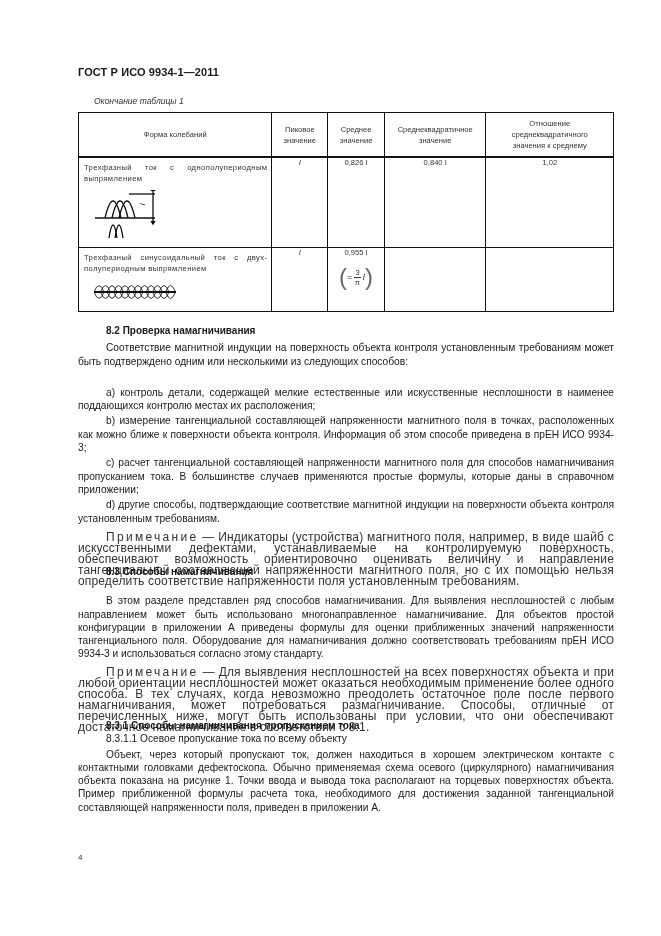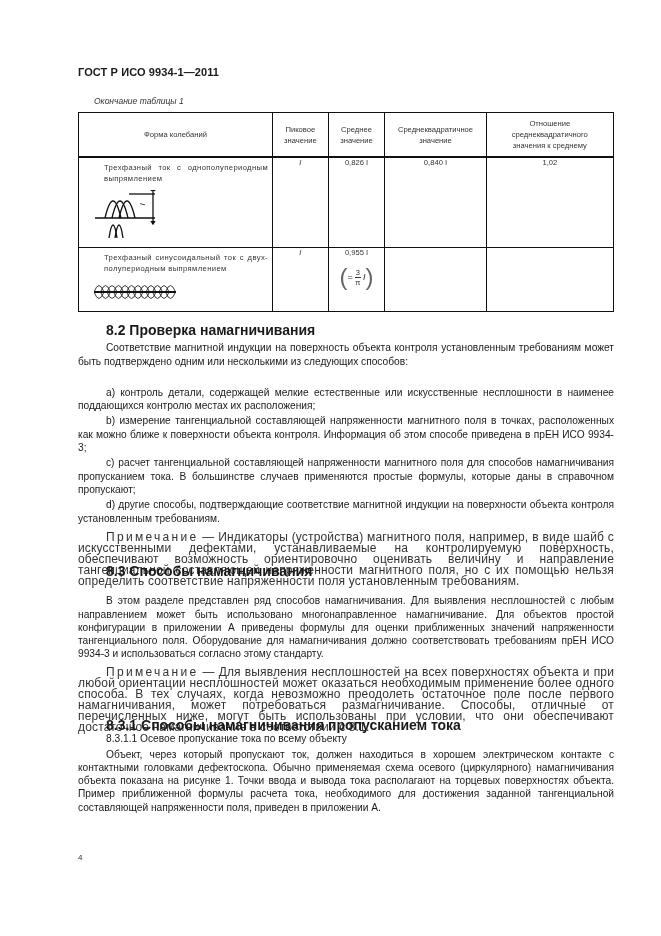--- a/index.html
+++ b/index.html
@@ -7,29 +7,29 @@
       font-family: "Liberation Sans", sans-serif; color: #1a1a1a; }
     .doc-header { position: absolute; left: 78px; top: 66px; font-weight: bold; font-size: 11px; letter-spacing: 0.1px; }
     .table-caption { position: absolute; left: 78px; top: 96px; font-style: italic; font-size: 8.5px; color: #333; margin-left: 16px; }
     table.waveforms { position: absolute; left: 78px; top: 112px; width: 536px; border-collapse: collapse; font-size: 7.6px; color: #333; }
     table.waveforms td, table.waveforms th { border: 1px solid #111; vertical-align: top; padding: 0; font-weight: normal; }
     table.waveforms thead th { height: 43px; vertical-align: middle; text-align: center; line-height: 11px; border-bottom: 2px solid #111; }
     table.waveforms { border: 1.5px solid #111; }
     .c1 { width: 202px; } .c2 { width: 57px; } .c3 { width: 58px; } .c4 { width: 103px; } .c5 { width: 114px; }
     .row1 td { height: 89px; }
     .row2 td { height: 63px; }
-    .cell-text { padding: 4px 4px 0 5px; line-height: 11px; text-align: justify; letter-spacing: 0.4px; margin-left: 20px; }
+    .cell-text { padding: 4px 4px 0 5px; line-height: 11px; text-align: justify; letter-spacing: 0.4px; }
     .cell-num { text-align: center; padding-top: 5px; }
     .wave { display: block; margin: 6px 0 0 16px; }
     .formula { display: inline-flex; align-items: center; margin-top: 8px; font-size: 9px; }
     .paren { font-size: 24px; font-weight: 100; color: #666; line-height: 24px; }
     .frac { display: inline-flex; flex-direction: column; align-items: center; margin: 0 2px; font-size: 7.5px; }
     .frac .num { border-bottom: 1px solid #333; padding: 0 1px; }
     .body { position: absolute; left: 78px; width: 536px; font-size: 10.2px; line-height: 13.3px; text-align: justify; }
-    .h { font-weight: bold; padding-left: 28px; font-size: 14px; }
+    .h { font-weight: bold; padding-left: 28px; font-size: 10px; }
     .p { text-indent: 28px; margin: 0; }
     .note { font-size: 12px; line-height: 11px; color: #333; text-indent: 28px; margin: 0; letter-spacing: 0.15px; }
     .spaced { letter-spacing: 2.3px; }
     .page-num { position: absolute; left: 78px; top: 853px; font-size: 8px; color: #333; }
   </style>
 </head>
 <body>
 
 <div class="doc-header">ГОСТ Р ИСО 9934-1—2011</div>
 <div class="table-caption">Окончание таблицы 1</div>
@@ -97,21 +97,21 @@
       <td class="cell-num"></td>
     </tr>
   </tbody>
 </table>
 
 <div class="body" style="top:324px;">
   <div class="h" style="margin-bottom:4px;">8.2  Проверка намагничивания</div>
   <p class="p">Соответствие магнитной индукции на поверхность объекта контроля установленным требованиям может быть подтверждено одним или несколькими из следующих способов:</p>
   <p class="p" style="margin-top:18px;">a)  контроль детали, содержащей мелкие естественные или искусственные несплошности в наименее поддающихся контролю местах их расположения;</p>
   <p class="p" style="margin-top:2px;">b)  измерение тангенциальной составляющей напряженности магнитного поля в точках, расположенных как можно ближе к поверхности объекта контроля. Информация об этом способе приведена в прЕН ИСО 9934-3;</p>
-  <p class="p" style="margin-top:2px;">c)  расчет тангенциальной составляющей напряженности магнитного поля для способов намагничивания пропусканием тока. В большинстве случаев применяются простые формулы, которые даны в справочном пропускают;</p>
+  <p class="p" style="margin-top:2px;">c)  расчет тангенциальной составляющей напряженности магнитного поля для способов намагничивания пропусканием тока. В большинстве случаев применяются простые формулы, которые даны в справочном приложении;</p>
   <p class="p" style="margin-top:2px;">d)  другие способы, подтверждающие соответствие магнитной индукции на поверхности объекта контроля установленным требованиям.</p>
   <p class="note" style="margin-top:7px;"><span class="spaced">Примечание</span> <span>— Индикаторы (устройства) магнитного поля, например, в виде шайб с искусственными дефектами, устанавливаемые на контролируемую поверхность, обеспечивают возможность ориентировочно оценивать величину и направление тангенциальной составляющей напряженности магнитного поля, но с их помощью нельзя определить соответствие напряженности поля установленным требованиям.</span></p>
 </div>
 
 <div class="body" style="top:565px;">
   <div class="h" style="margin-bottom:16px;">8.3  Способы намагничивания</div>
   <p class="p">В этом разделе представлен ряд способов намагничивания. Для выявления несплошностей с любым направлением может быть использовано многонаправленное намагничивание. Для объектов простой конфигурации в приложении А приведены формулы для оценки приближенных значений напряженности тангенциального поля. Оборудование для намагничивания должно соответствовать требованиям прЕН ИСО 9934-3 и использоваться согласно этому стандарту.</p>
   <p class="note" style="margin-top:6px;"><span class="spaced">Примечание</span> <span>— Для выявления несплошностей на всех поверхностях объекта и при любой ориентации несплошностей может оказаться необходимым применение более одного способа. В тех случаях, когда невозможно преодолеть остаточное поле после первого намагничивания, может потребоваться размагничивание. Способы, отличные от перечисленных ниже, могут быть использованы при условии, что они обеспечивают достаточное намагничивание в соответствии с 8.1.</span></p>
 </div>
 

